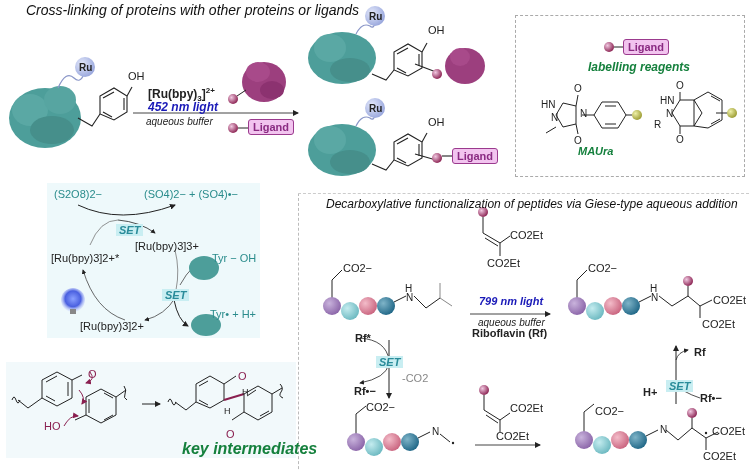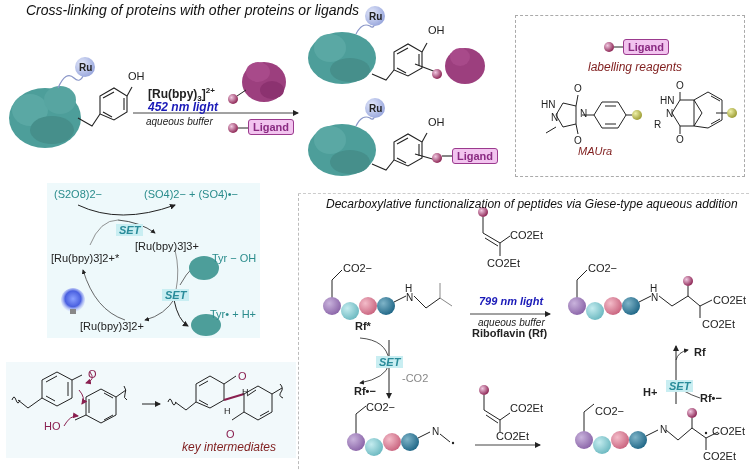--- a/index.html
+++ b/index.html
@@ -5,21 +5,21 @@
   html,body{margin:0;padding:0;background:#fff;}
   body{width:751px;height:470px;position:relative;overflow:hidden;font-family:"Liberation Sans",sans-serif;color:#222;}
   .abs{position:absolute;}
   .title{font-style:italic;font-size:14px;color:#111;white-space:nowrap;}
   .txt{font-size:11px;white-space:nowrap;}
   .bold{font-weight:bold;}
   .blue{color:#1a1ab8;font-weight:bold;font-style:italic;text-align:center;}
   .ital{font-style:italic;}
   .small{font-size:10px;}
   .teal{color:#2a8c8c;}
-  .grey{color:#7f1d1d;font-weight:normal;font-style:italic;}
+  .grey{color:#15803d;font-weight:bold;font-style:italic;}
   .ligand{border:1.5px solid #9b3a8e;background:#f2c4ef;color:#8a2a82;border-radius:3px;padding:1px 4px;font-size:11px;font-weight:bold;}
   .set{background:#c9eef2;color:#2a8c9a;font-style:italic;font-weight:bold;font-size:11px;padding:0 3px;}
   .panel-cycle{left:47px;top:183px;width:213px;height:155px;background:#eef9fb;}
   .panel-inter{left:6px;top:362px;width:290px;height:96px;background:#f2f9fb;}
   .box-label{left:515px;top:15px;width:228px;height:160px;border:1.5px dashed #aaa;}
   .box-decarb{left:298px;top:193px;width:460px;height:290px;border-left:1.5px dashed #bbb;border-top:1.5px dashed #ccc;}
   svg{position:absolute;left:0;top:0;}
 </style>
 </head>
 <body>
@@ -338,38 +338,38 @@
 <div class="abs set" style="left:162px;top:289px;">SET</div>
 <div class="abs txt teal" style="left:210px;top:308px;">Tyr• + H+</div>
 <div class="abs txt" style="left:80px;top:320px;">[Ru(bpy)3]2+</div>
 
 <div class="abs txt" style="left:88px;top:368px;color:#8a2050;">O</div>
 <div class="abs txt" style="left:44px;top:420px;color:#8a2050;">HO</div>
 <div class="abs txt" style="left:238px;top:370px;color:#8a2050;">O</div>
 <div class="abs txt" style="left:226px;top:428px;color:#8a2050;">O</div>
 <div class="abs txt" style="left:242px;top:387px;font-size:9px;">H</div>
 <div class="abs txt" style="left:224px;top:406px;font-size:9px;">H</div>
-<div class="abs txt grey" style="left:182px;top:440px;font-size:12px;">key intermediates</div>
+<div class="abs txt grey" style="left:182px;top:440px;font-size:16px;">key intermediates</div>
 
 <div class="abs title" style="left:326px;top:197px;font-size:12px;">Decarboxylative functionalization of peptides via Giese-type aqueous addition</div>
 <div class="abs txt" style="left:343px;top:262px;">CO2−</div>
 <div class="abs txt" style="left:405px;top:283px;font-size:10px;">H</div>
 <div class="abs txt" style="left:406px;top:292px;font-size:10px;">N</div>
 <div class="abs txt" style="left:510px;top:229px;">CO2Et</div>
 <div class="abs txt" style="left:487px;top:257px;">CO2Et</div>
 <div class="abs txt bold" style="left:472px;top:280px;margin-top:47px;">Riboflavin (Rf)</div>
 <div class="abs txt blue" style="left:479px;top:295px;">799 nm light</div>
 <div class="abs txt ital small" style="left:478px;top:317px;">aqueous buffer</div>
 <div class="abs txt" style="left:588px;top:262px;">CO2−</div>
 <div class="abs txt" style="left:650px;top:283px;font-size:10px;">H</div>
 <div class="abs txt" style="left:651px;top:292px;font-size:10px;">N</div>
 <div class="abs txt" style="left:713px;top:294px;">CO2Et</div>
 <div class="abs txt" style="left:702px;top:318px;">CO2Et</div>
 
-<div class="abs txt bold" style="left:355px;top:320px;">Rf*</div>
+<div class="abs txt bold" style="left:355px;top:332px;">Rf*</div>
 <div class="abs set" style="left:376px;top:356px;">SET</div>
 <div class="abs txt" style="left:402px;top:372px;color:#888;">-CO2</div>
 <div class="abs txt bold" style="left:354px;top:385px;">Rf•−</div>
 <div class="abs txt" style="left:366px;top:401px;">CO2−</div>
 <div class="abs txt" style="left:432px;top:426px;font-size:10px;">N</div>
 <div class="abs txt" style="left:510px;top:402px;">CO2Et</div>
 <div class="abs txt" style="left:496px;top:430px;">CO2Et</div>
 
 <div class="abs txt bold" style="left:694px;top:346px;">Rf</div>
 <div class="abs txt bold" style="left:643px;top:386px;">H+</div>

